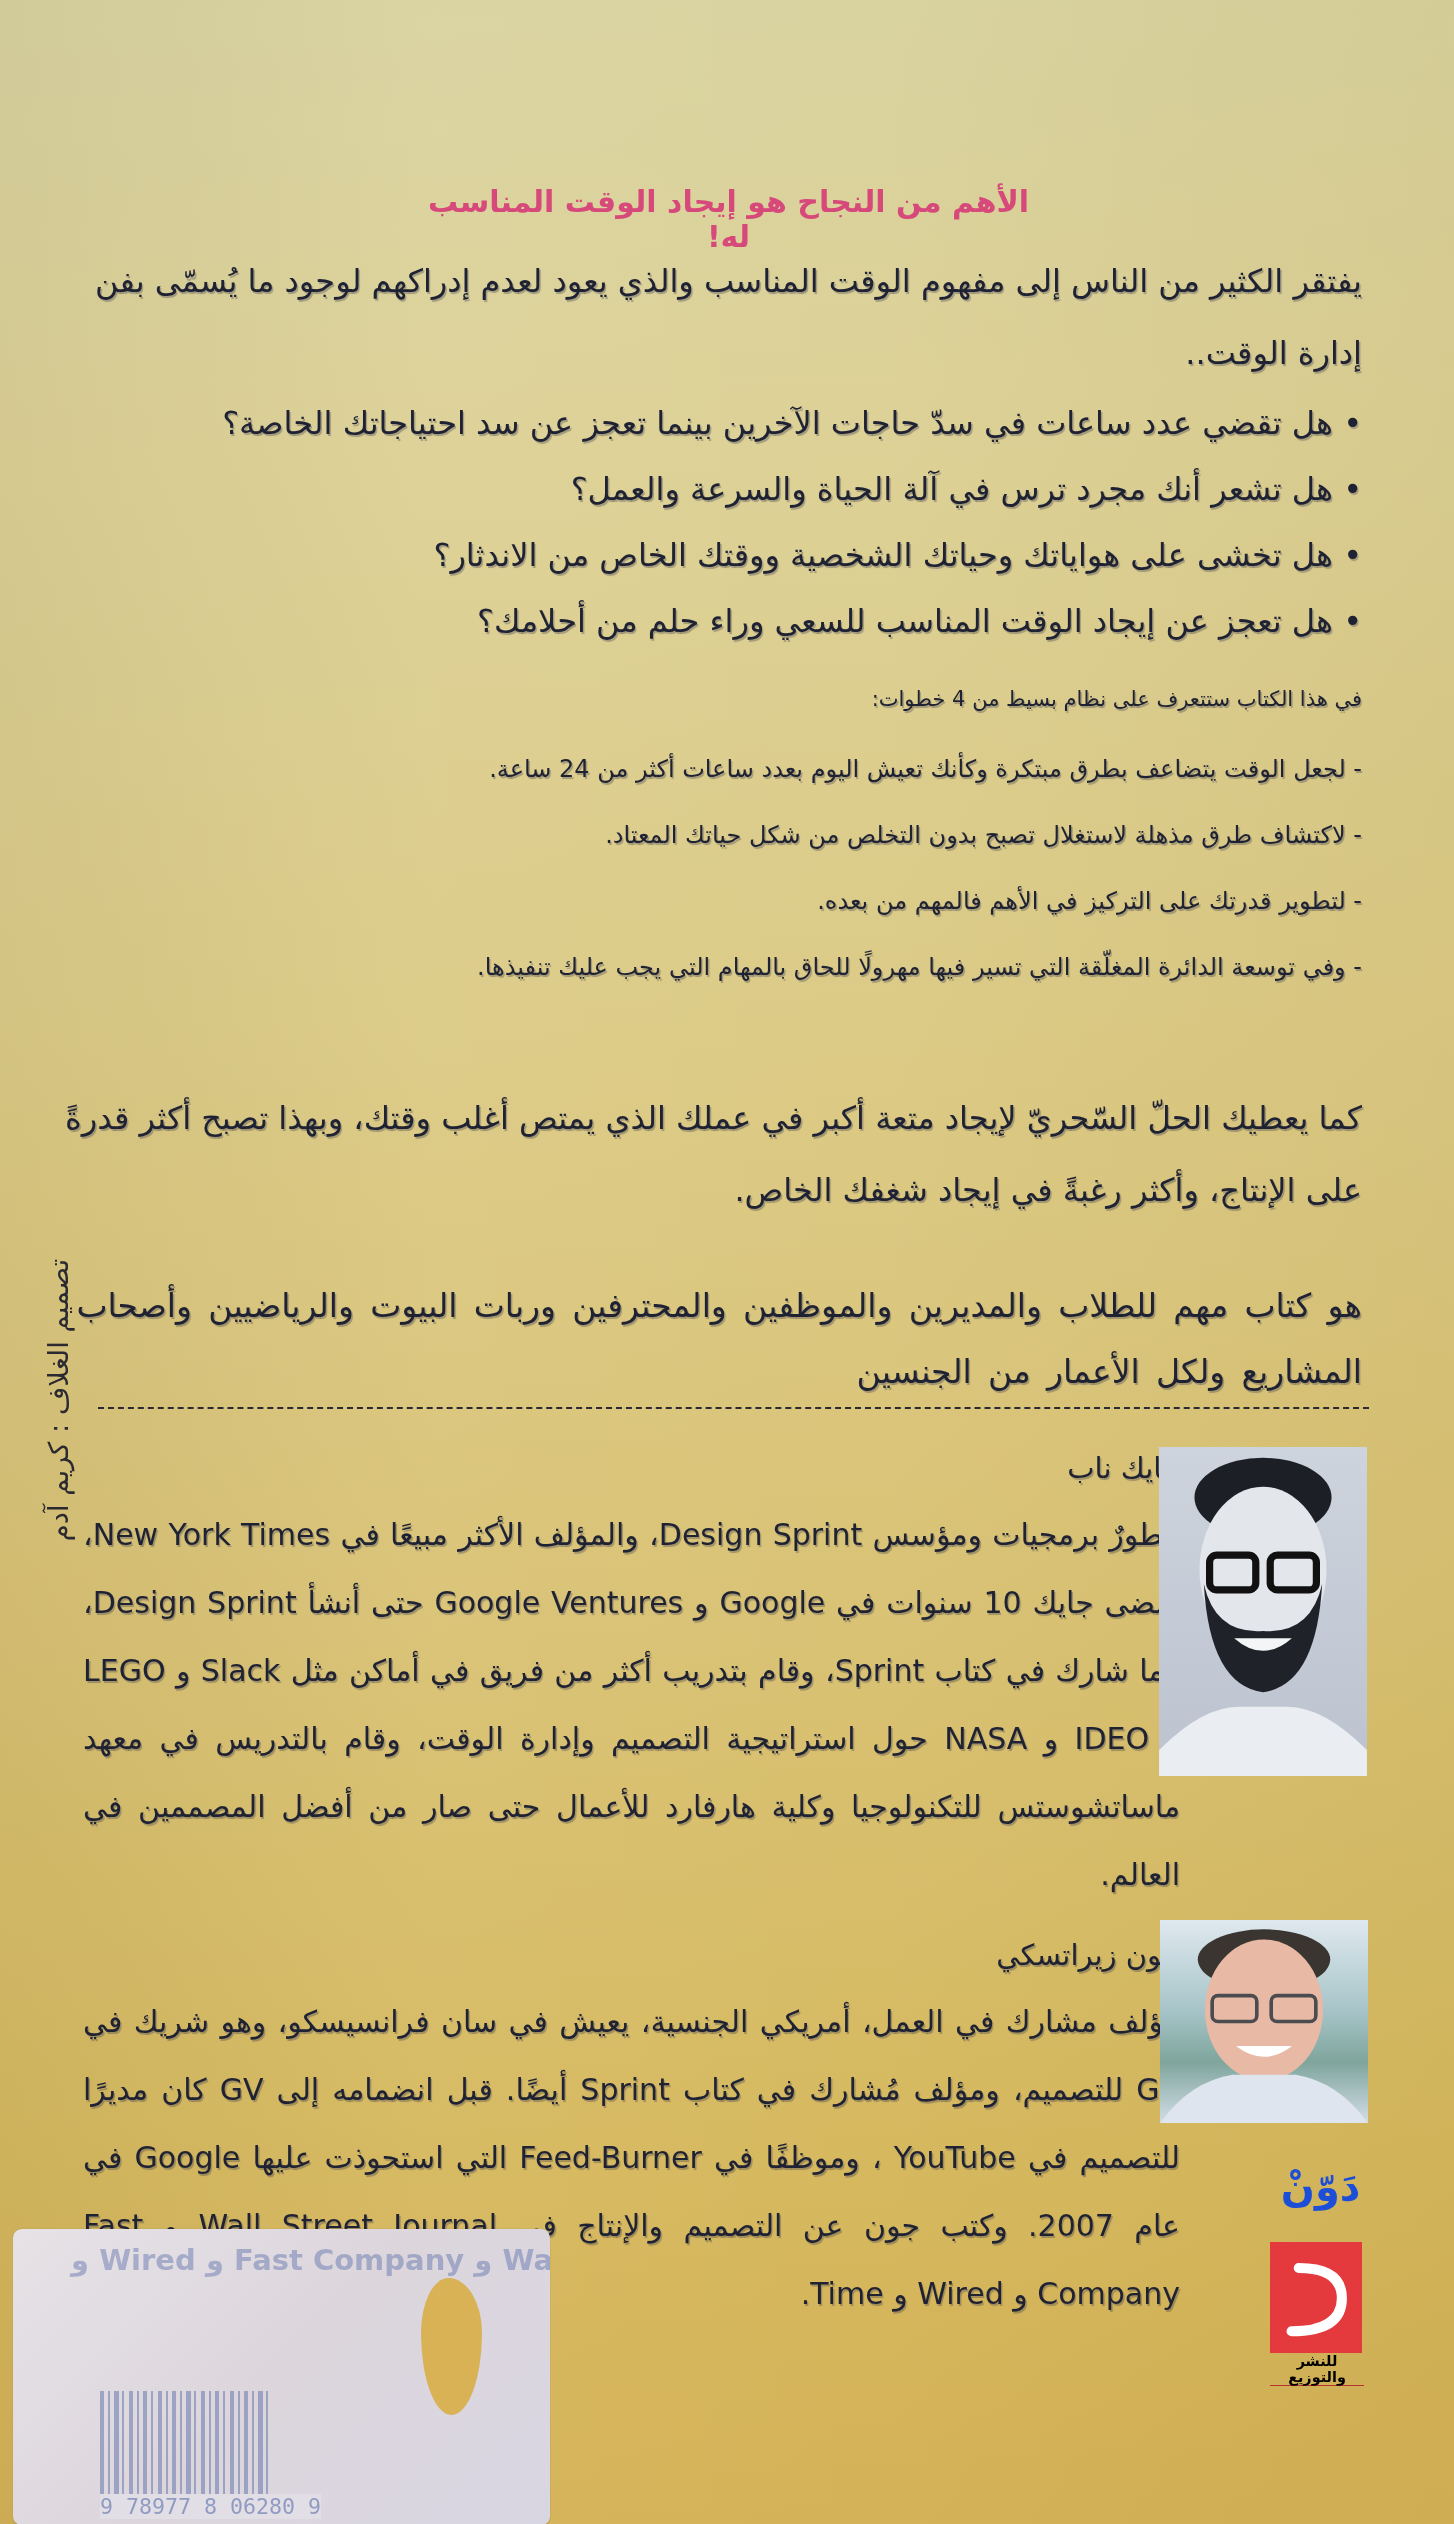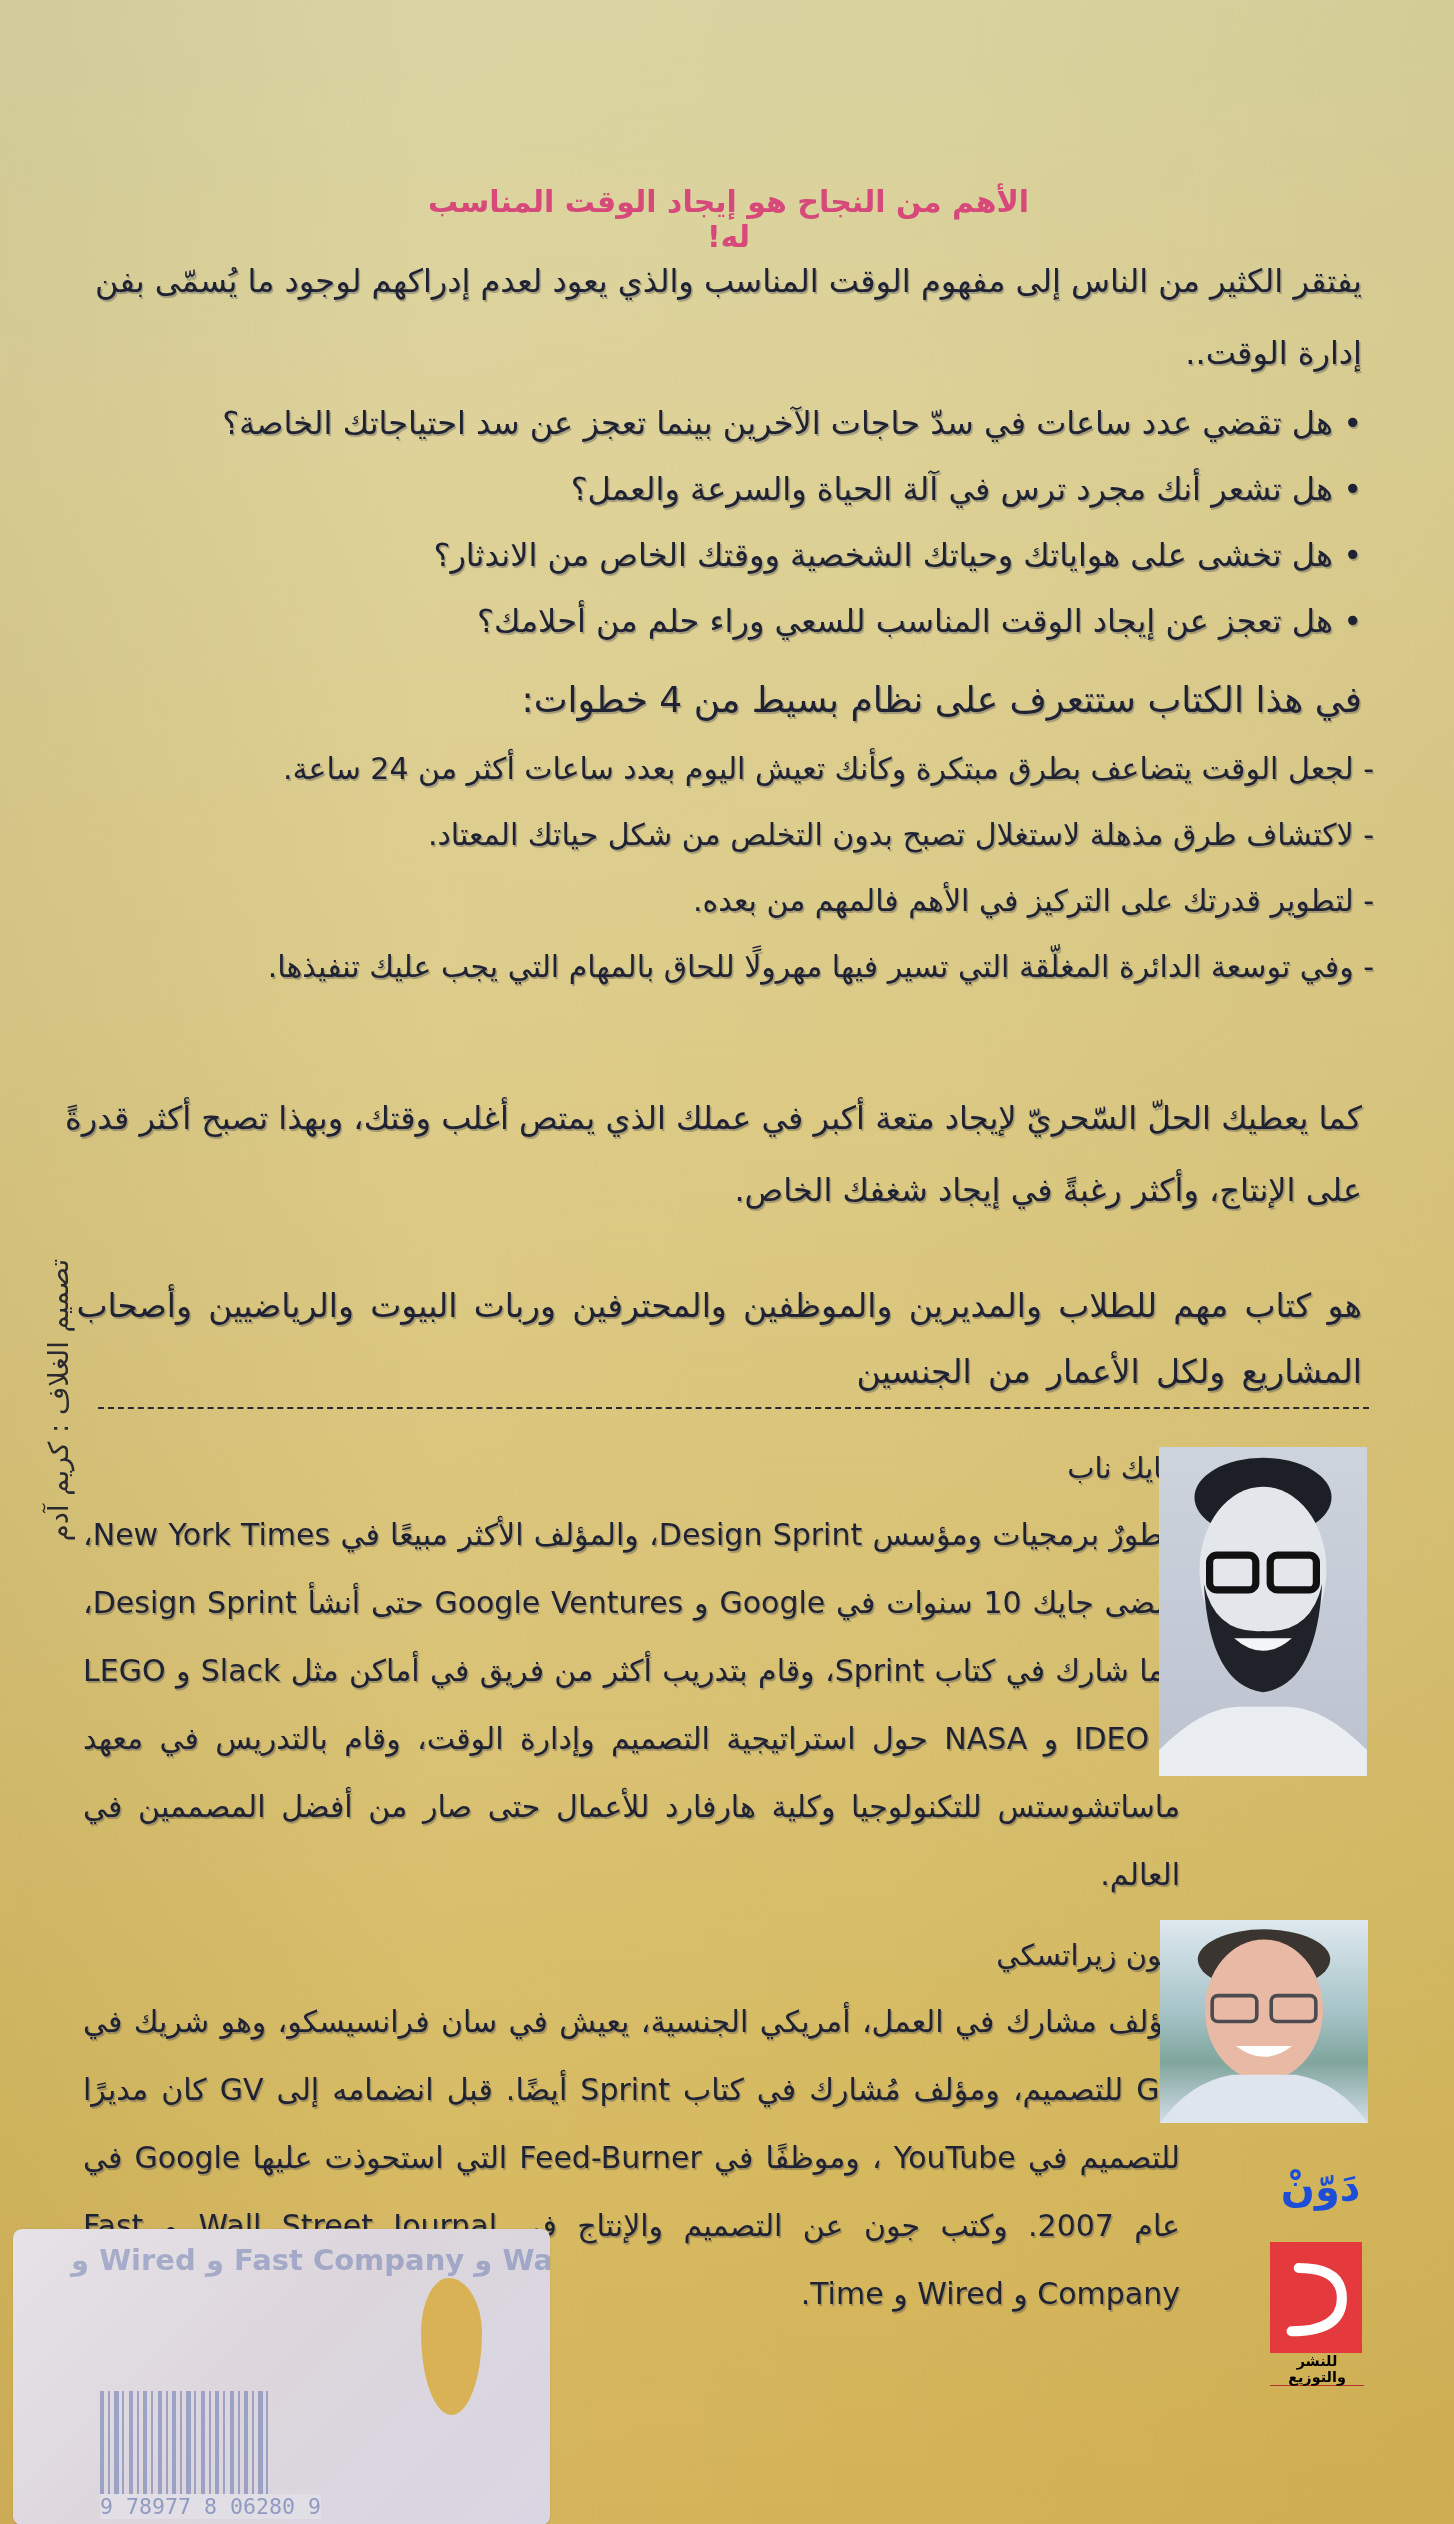--- a/index.html
+++ b/index.html
@@ -44,28 +44,28 @@
       list-style: none;
       font-size: 32px;
       line-height: 66px;
     }
     .bullets li::before {
       content: "• ";
     }
     .steps-title {
       position: absolute;
       top: 667px; right: 92px; width: 1277px;
-      font-size: 36px;
+      font-size: 21px;
       line-height: 65px;
     }
     .steps {
       position: absolute;
-      top: 736px; right: 80px; width: 1299px;
+      top: 736px; right: 92px; width: 1299px;
       list-style: none;
-      font-size: 30px;
+      font-size: 24px;
       line-height: 66px;
     }
     .steps li::before { content: "- "; }
     .closing {
       position: absolute;
       top: 1082px; right: 92px; width: 1299px;
       font-size: 32px;
       line-height: 72px;
     }
     .audience {

